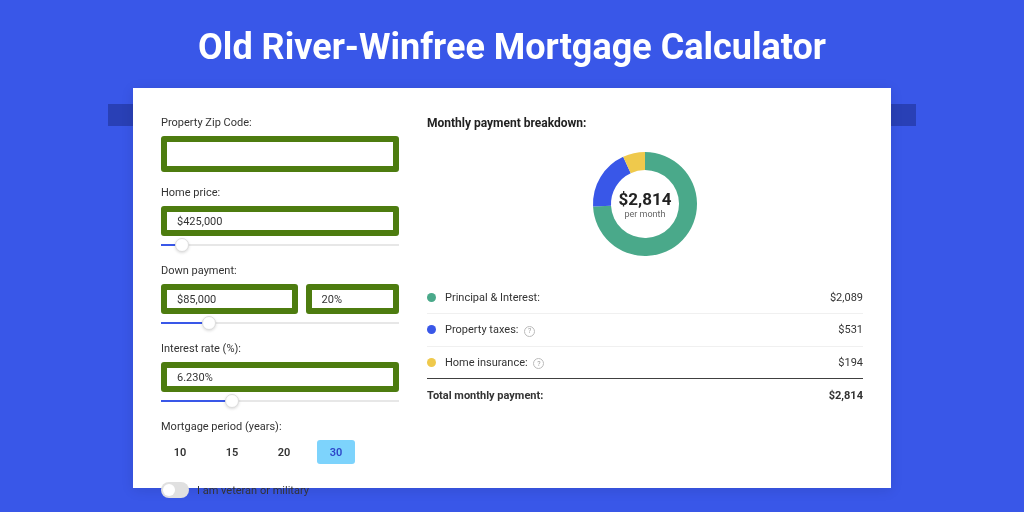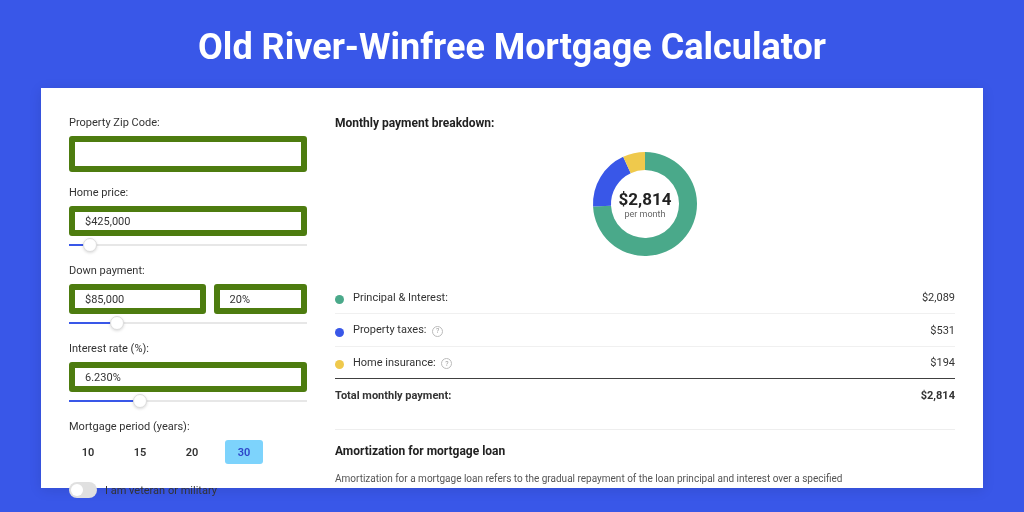--- a/index.html
+++ b/index.html
@@ -1,18 +1,18 @@
 <!DOCTYPE html>
 <html><head>
 <meta charset="utf-8">
 <style>
 * { margin:0; padding:0; box-sizing:border-box; font-family:-apple-system,BlinkMacSystemFont,"Segoe UI",Roboto,Arial,sans-serif; }
 body { width:1024px; height:512px; background:#3957e8; overflow:hidden; }
 .page-title { color:#fff; text-align:center; font-size:36px; font-weight:700; padding:26px 0 20px; }
-.card { background:#fff; width:942px; margin:0 auto; height:400px; padding:28px 28px 0; display:flex; gap:28px; position:relative; box-shadow:0 2px 12px rgba(0,0,0,.1); }
+.card { background:#fff; width:758px; margin:0 auto; height:400px; padding:28px 28px 0; display:flex; gap:28px; position:relative; box-shadow:0 2px 12px rgba(0,0,0,.1); }
 .header-bar { position:absolute; left:108px; right:108px; top:104px; height:22px; background:#2940b6; }
 .left { width:238px; flex:none; }
 .right { flex:1; min-width:0; }
 .field-label { font-size:11px; color:#333; margin-bottom:7px; display:block; }
 .input { width:100%; height:30px; border:6px solid #4d7c0f; border-radius:3px; padding:0 10px; font-size:11px; color:#333; }
 .big-input { height:36px; }
 .row { display:flex; gap:8px; }
 .row .input:first-child { flex:1.7; }
 .row .input:last-child { flex:1; }
 .slider-wrap { position:relative; height:14px; margin-top:-2px; margin-bottom:12px; }
@@ -27,21 +27,21 @@
 .toggle-row { display:flex; align-items:center; gap:8px; margin-top:18px; }
 .toggle { width:28px; height:16px; background:#e0e0e0; border-radius:8px; position:relative; cursor:pointer; }
 .toggle::after { content:""; position:absolute; left:2px; top:2px; width:12px; height:12px; background:#fff; border-radius:50%; }
 .toggle-label { font-size:11px; color:#333; }
 .section-title { font-size:12px; font-weight:700; color:#222; margin-bottom:14px; }
 .donut-box { display:flex; justify-content:center; margin-bottom:18px; }
 .donut { position:relative; width:120px; height:120px; }
 .donut-center { position:absolute; inset:0; display:flex; flex-direction:column; align-items:center; justify-content:center; }
 .donut-amt { font-size:17px; font-weight:700; color:#222; }
 .donut-per { font-size:9px; color:#666; }
-.legend-row { display:flex; align-items:flex-end; padding:9px 0; border-top:1px solid #f0f0f0; }
+.legend-row { display:flex; align-items:center; padding:9px 0; border-top:1px solid #f0f0f0; }
 .legend-row:first-of-type { border-top:none; }
 .legend-row.total { border-top:1px solid #404040; padding-top:10px; }
 .legend-row.total .legend-label, .legend-row.total .legend-val { font-weight:700; }
 .dot { width:9px; height:9px; border-radius:50%; margin-right:9px; flex:none; }
 .legend-label { font-size:11px; color:#333; }
 .legend-val { margin-left:auto; font-size:11px; color:#333; }
 .help-ic { display:inline-flex; width:11px; height:11px; border:1px solid #bbb; border-radius:50%; font-size:7px; color:#999; align-items:center; justify-content:center; margin-left:3px; }
 .amort-block { margin-top:18px; border-top:1px solid #eee; padding-top:14px; }
 .amort-desc { font-size:10px; color:#555; line-height:1.4; margin-top:8px; }
 </style>
@@ -143,19 +143,15 @@
           <span class="legend-label">Home insurance: <span class="help-ic">?</span></span>
           <span class="legend-val">$194</span>
         </div>
       </div>
 
     <div class="legend-row total">
       <span class="legend-label">Total monthly payment:</span>
       <span class="legend-val">$2,814</span>
     </div>
 
-    <div class="amort-block">
-      <div class="section-title">Amortization for mortgage loan</div>
-      <div class="amort-desc">Amortization for a mortgage loan refers to the gradual repayment of the loan principal and interest over a specified</div>
-    </div>
   </div>
 
 </div>
 
 </body></html>

